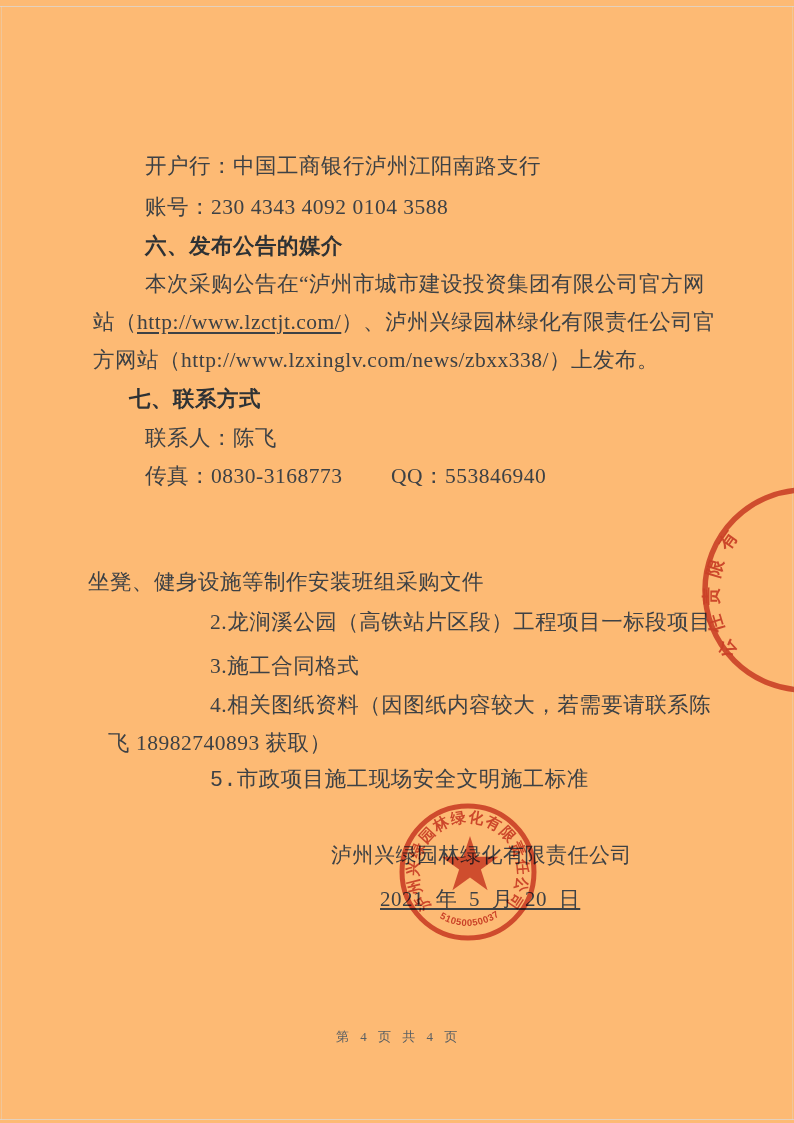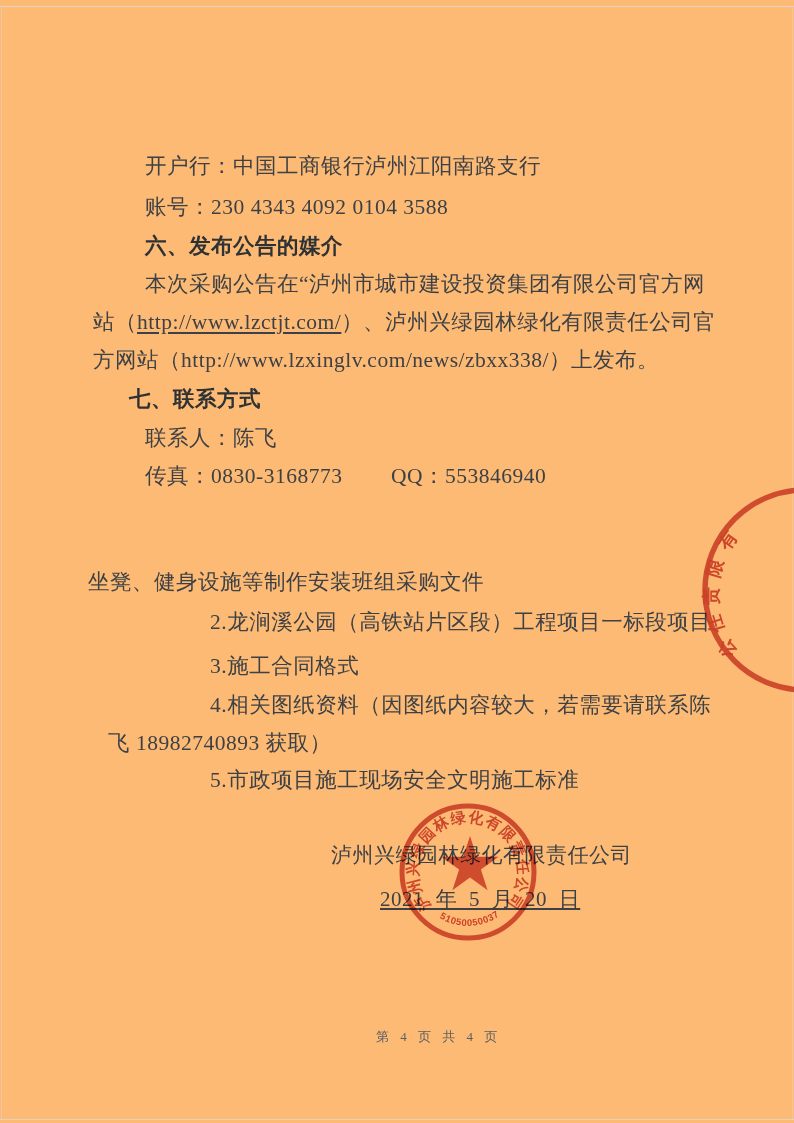--- a/index.html
+++ b/index.html
@@ -54,26 +54,26 @@
   <div class="line bold" style="left:129px;top:384px;">七、联系方式</div>
   <div class="line" style="left:145px;top:423px;">联系人：陈飞</div>
   <div class="line" style="left:145px;top:461px;">传真：0830-3168773</div>
   <div class="line" style="left:391px;top:461px;">QQ：553846940</div>
 
   <div class="line" style="left:88px;top:567px;">坐凳、健身设施等制作安装班组采购文件</div>
   <div class="line" style="left:210px;top:607px;text-align:center;">2.龙涧溪公园（高铁站片区段）工程项目一标段项目</div>
   <div class="line" style="left:210px;top:651px;">3.施工合同格式</div>
   <div class="line" style="left:210px;top:690px;">4.相关图纸资料（因图纸内容较大，若需要请联系陈</div>
   <div class="line" style="left:84px;top:728px;margin-left:24px;">飞 18982740893 获取）</div>
-  <div class="line" style="left:210px;top:765px;">5.市政项目施工现场安全文明施工标准</div>
+  <div class="line" style="left:210px;top:765px;font-family:Liberation Mono, monospace;">5.市政项目施工现场安全文明施工标准</div>
 
   <div class="line sig" style="left:331px;top:840px;font-size:21px;">泸州兴绿园林绿化有限责任公司</div>
   <div class="line date-line" style="left:380px;top:884px;font-size:21px;">2021 年 5 月 20 日</div>
 
-  <div class="line footer-line" style="left:336px;top:1022px;margin-left:40px;">第 4 页 共 4 页</div>
+  <div class="line footer-line" style="left:336px;top:1022px;">第 4 页 共 4 页</div>
 
   <div class="seal" style="left:373px;top:777px;width:190px;height:190px;">
     <svg width="190" height="190" viewBox="0 0 190 190">
       <circle cx="95" cy="95" r="66" fill="none" stroke="#c5413c" stroke-width="5" opacity="0.92"></circle>
       <polygon fill="#c5413c" opacity="0.9" points="97,59 103.8,79.7 125.5,79.7 107.9,92.6 114.6,113.3 97,100.5 79.4,113.3 86.1,92.6 68.5,79.7 90.2,79.7"></polygon>
       <path id="sealArcTop" d="M 59.6,130.4 A 50,50 0 1 1 130.4,130.4" fill="none"></path>
       <path id="sealArcBottom" d="M 64,139.2 A 54,54 0 0 0 126,139.2" fill="none"></path>
       <text font-size="15" letter-spacing="1.5" fill="#c5413c" opacity="0.95">
         <textPath href="#sealArcTop" startOffset="2">泸州兴绿园林绿化有限责任公司</textPath>
       </text>

